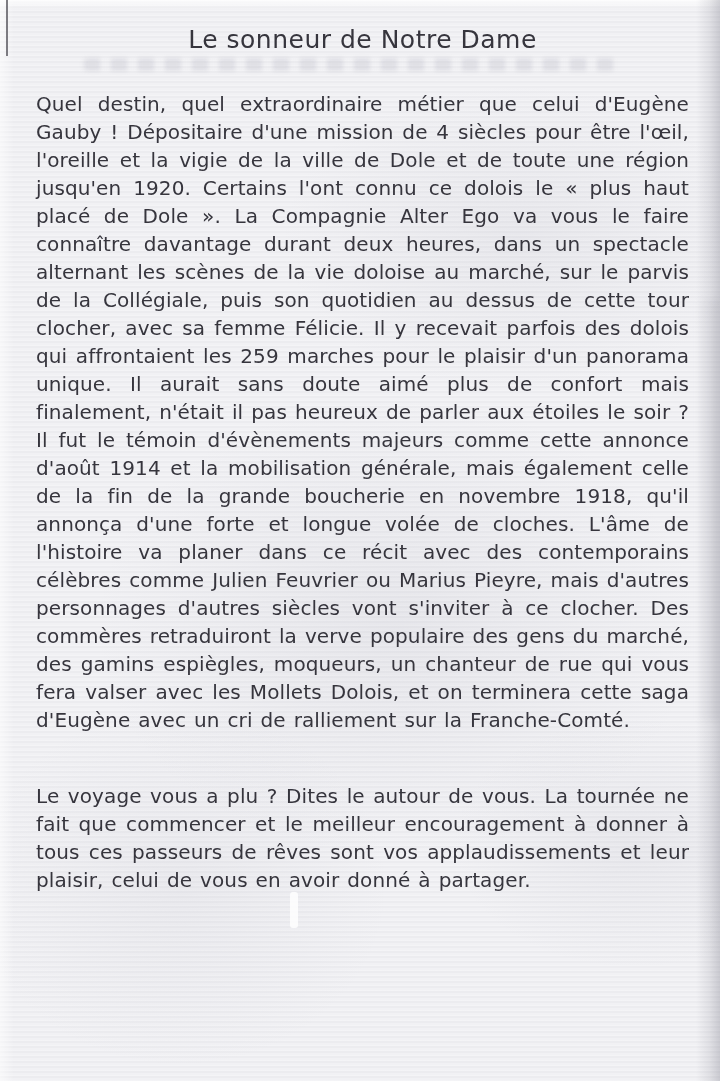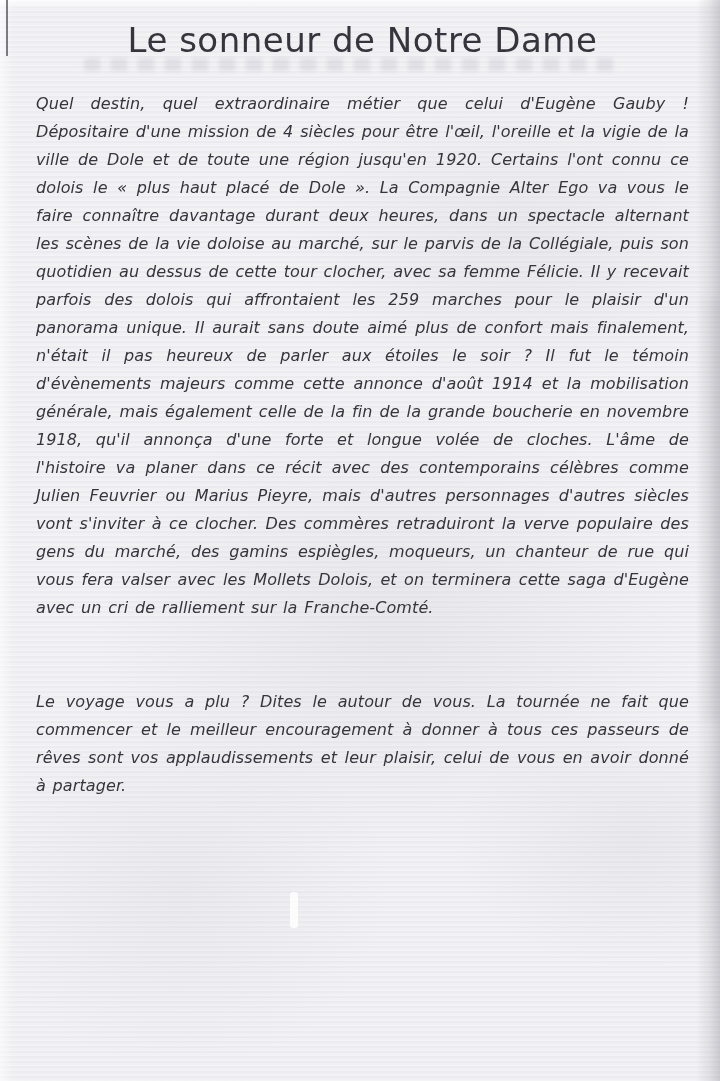--- a/index.html
+++ b/index.html
@@ -33,41 +33,40 @@
         rgba(255,255,255,0) 3px, rgba(255,255,255,0) 5px);
   }
 
   .page {
     position: absolute;
     inset: 0;
     padding: 12px 31px 0 36px;
   }
 
   .title {
-    font-size: 34px;
+    font-size: 25px;
     font-weight: 400;
     letter-spacing: 0.5px;
     text-align: center;
     margin: 12px 0 0 0;
     line-height: 32px;
   }
 
   .body-text { margin-top: 34px; }
 
   .body-text p {
     margin: 0;
-    font-size: 16px;
+    font-size: 20px;
     line-height: 28px;
     text-align: justify;
     word-spacing: 1.5px;
     letter-spacing: 0.1px;
-    font-style: italic;
   }
 
-  .body-text p.after-gap { margin-top: 66px; }
+  .body-text p.after-gap { margin-top: 48px; }
 
   
   .artifact { position: absolute; pointer-events: none; }
 
   .edge-line-topleft {
     left: 6px; top: 0;
     width: 2px; height: 56px;
     background: #53525a;
     opacity: 0.75;
   }

